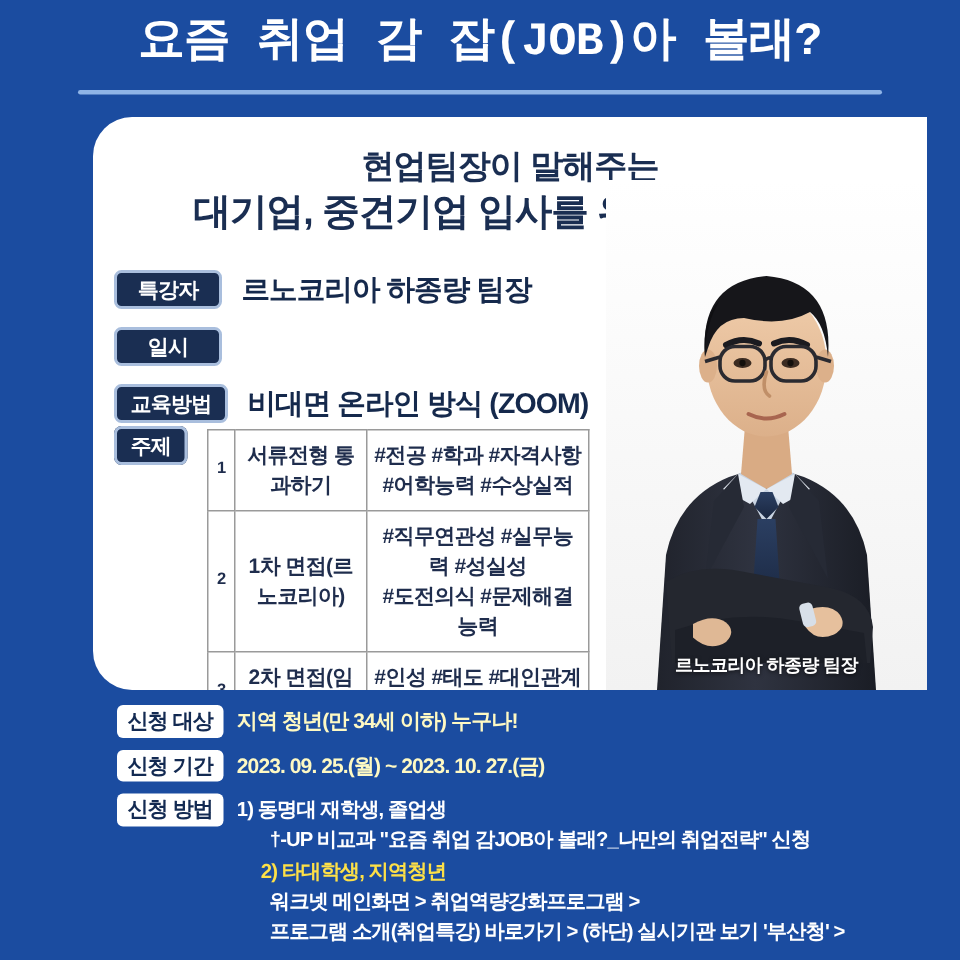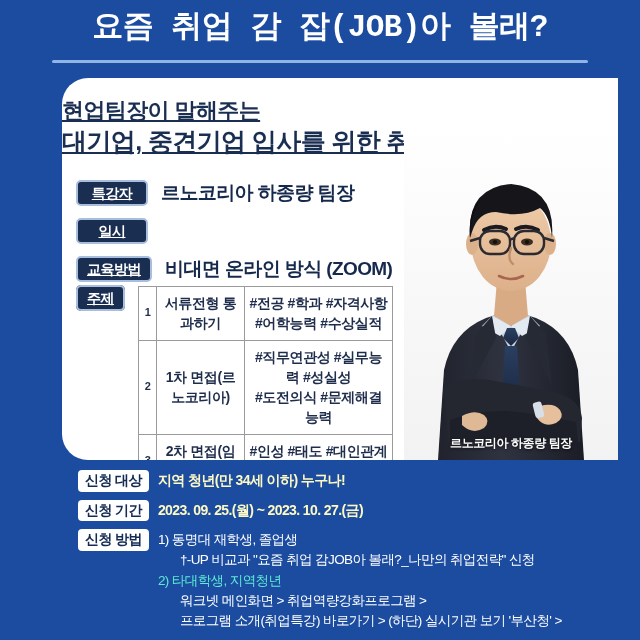--- a/index.html
+++ b/index.html
@@ -30,25 +30,25 @@
 
   
   #main-card {
     position:absolute; left:62px; top:78px; width:556px; height:382px;
     background:#ffffff;
     border-radius:26px 0 0 26px;
     overflow:hidden;
   }
   #card-heading {
     position:absolute; left:0; top:18px; width:556px;
+    text-align:center;
     color:#1a2e52;
     font-weight:bold;
     line-height:1.32;
     letter-spacing:-0.6px;
-    text-decoration:underline;
   }
   #card-heading .line1 { display:block; font-size:22px; }
   #card-heading .line2 { display:block; font-size:25px; }
 
   
   #info-rows {
     position:absolute; left:14px; top:96px; width:420px;
   }
   .info-row {
     display:flex; align-items:center;
@@ -60,21 +60,20 @@
     font-size:14px;
     font-weight:bold;
     letter-spacing:-0.5px;
     border:2px solid #a9bedd;
     border-radius:5px;
     padding:3px 9px;
     min-width:72px;
     text-align:center;
     white-space:nowrap;
     line-height:1.15;
-    text-decoration:underline;
   }
   .info-value {
     margin-left:13px;
     color:#15294c;
     font-size:19px;
     font-weight:bold;
     letter-spacing:-0.6px;
     white-space:nowrap;
   }
 
@@ -148,29 +147,29 @@
     font-weight:bold;
     letter-spacing:-0.6px;
     white-space:nowrap;
     padding-top:2px;
   }
   #apply-method-row { align-items:flex-start; }
   #apply-method-lines {
     margin-left:9px;
     color:#ffffff;
     font-size:13.5px;
-    font-weight:normal;
+    font-weight:bold;
     letter-spacing:-0.6px;
     line-height:1.5;
     white-space:nowrap;
     padding-top:1px;
   }
   #apply-method-lines .lvl1 { display:block; }
   #apply-method-lines .lvl2 { display:block; padding-left:22px; }
-  #apply-method-lines .dim  { color:#5eead4; }
+  #apply-method-lines .dim  { color:#fde047;margin-left:16px; }
 </style>
 </head>
 <body>
 
 <div id="poster-title">요즘 취업 감 잡(JOB)아 볼래?</div>
 <div id="title-divider"></div>
 
 <div id="main-card">
 
   <div id="card-heading">

